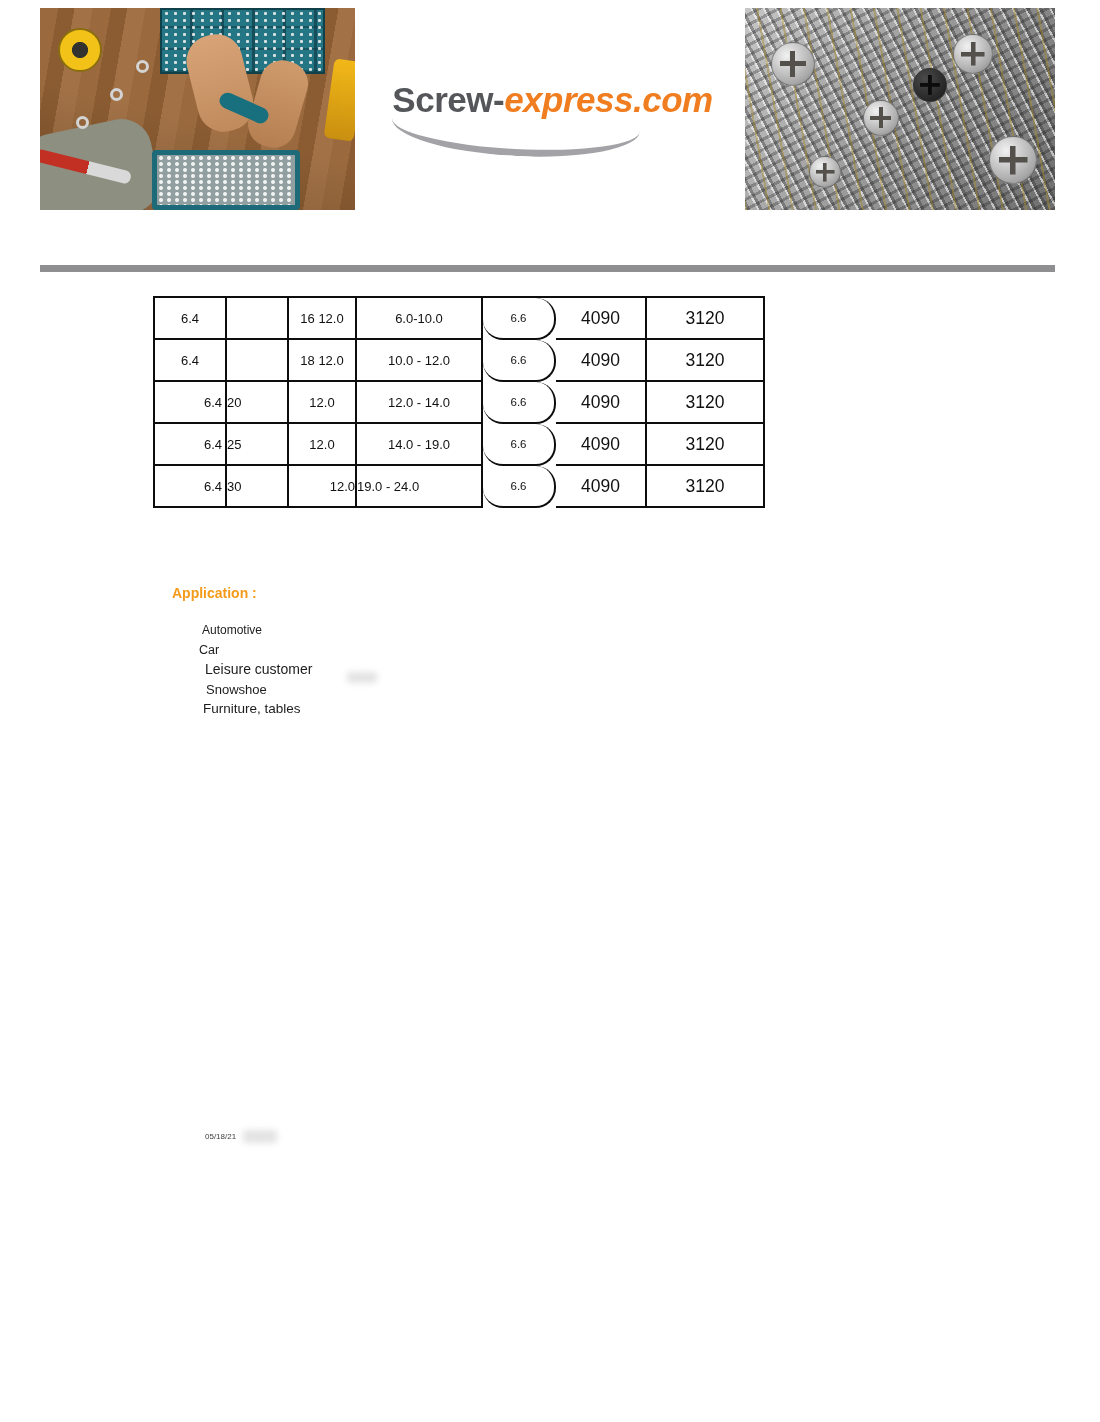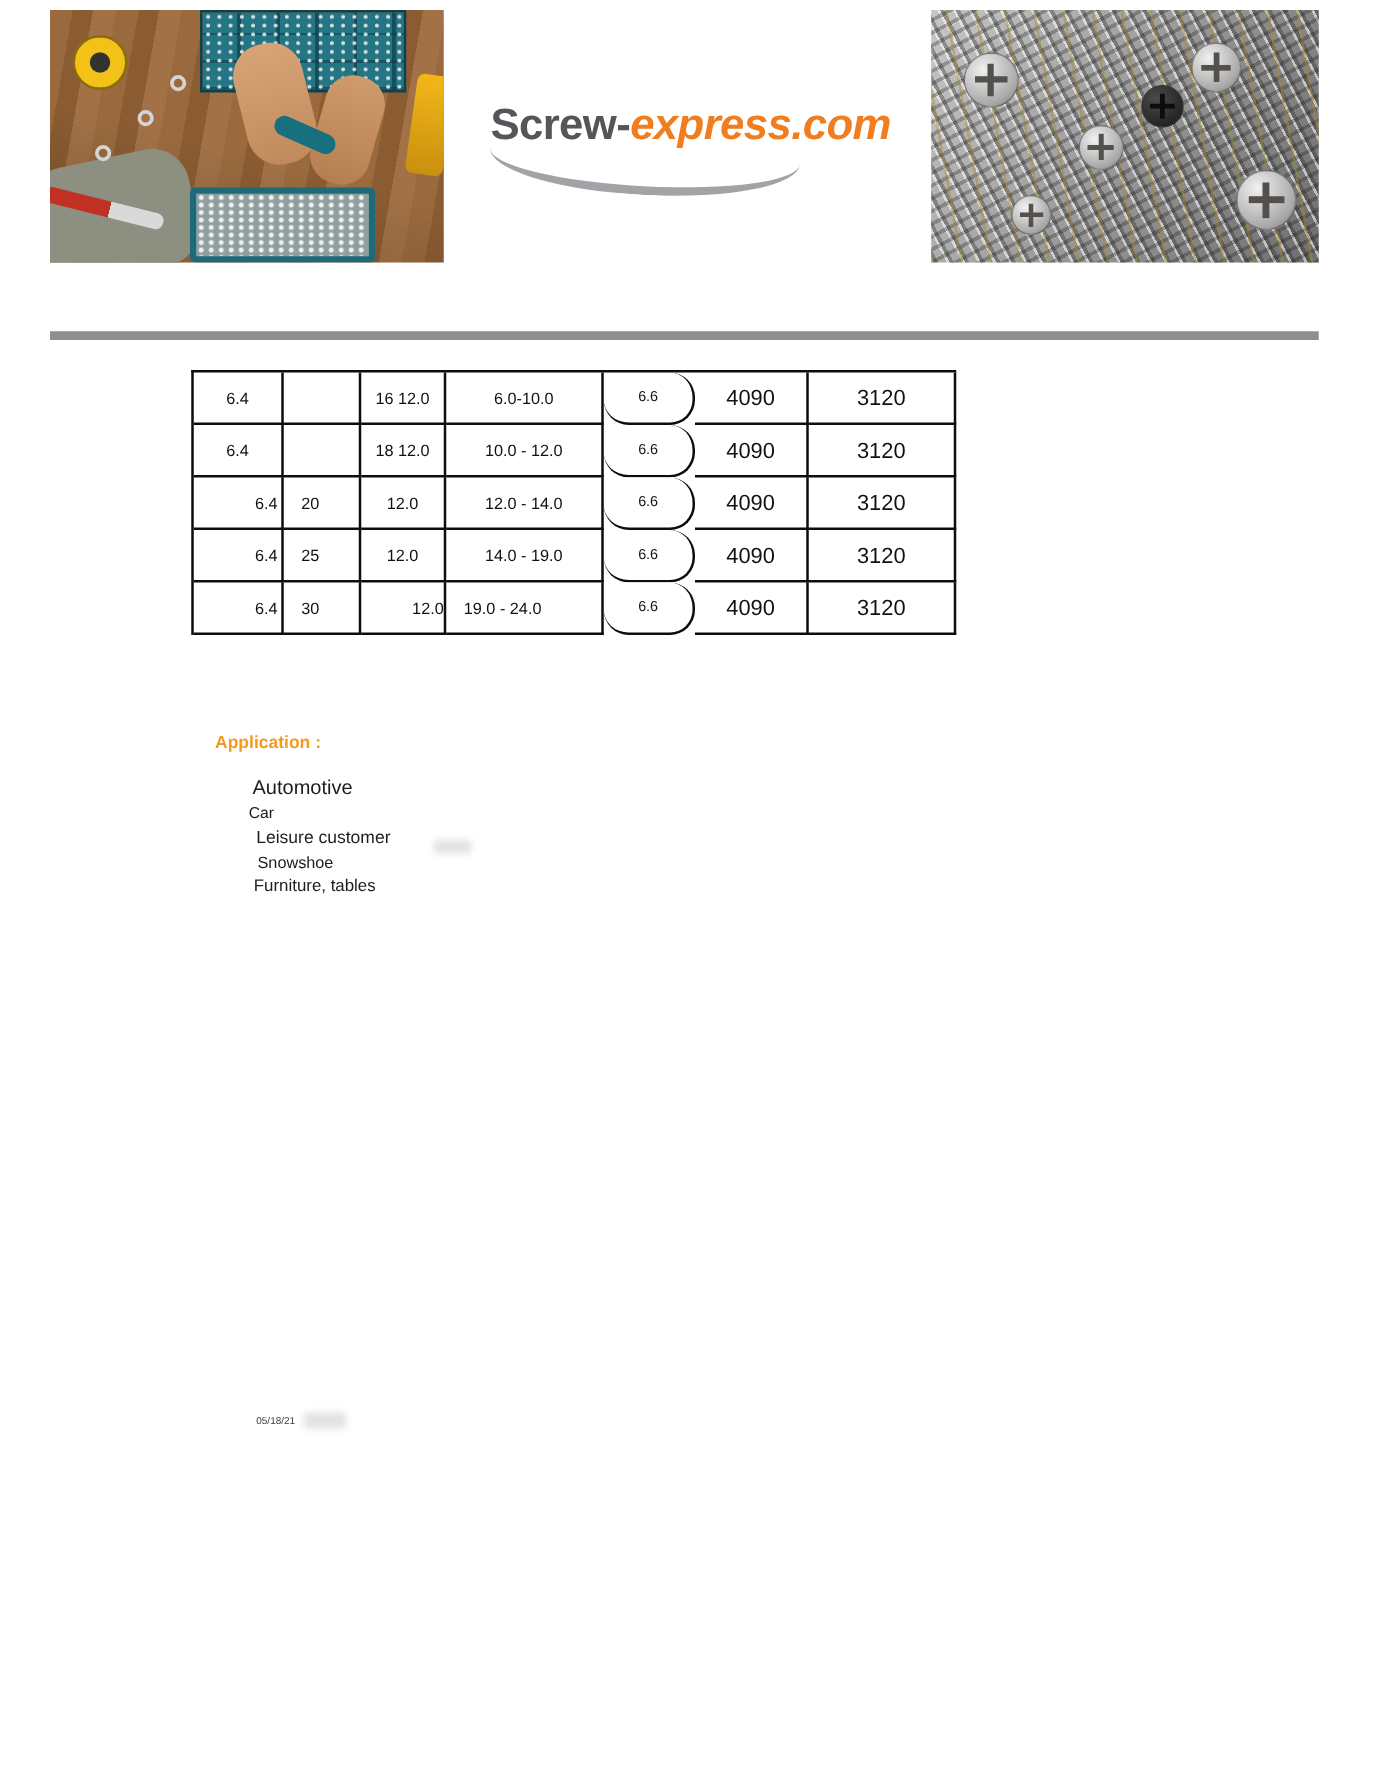--- a/index.html
+++ b/index.html
@@ -115,30 +115,30 @@
     grid-auto-rows: 42px;
     border-top: 2px solid #0d0d0d; border-left: 2px solid #0d0d0d;
     background: #ffffff;
   }
   .tcell { display: flex; align-items: center; justify-content: center;
            border-right: 2px solid #0d0d0d; border-bottom: 2px solid #0d0d0d;
            font-size: 13px; color: #111111; white-space: nowrap; }
   .tcell.sm { font-size: 11.5px; border-radius: 20px; }
   .tcell.lg { font-size: 17.5px; }
   .tcell.ar { justify-content: flex-end; padding-right: 3px; }
-  .tcell.al { justify-content: flex-start; padding-left: 14px; }
+  .tcell.al { justify-content: flex-start; padding-left: 0; }
   .tcell.flush { padding-right: 0; }
 
   
   .application { position: absolute; left: 172px; top: 585px; }
   .application-heading { color: #f59b1c; font-size: 14px; font-weight: bold; }
   .application-list { list-style: none; margin-top: 20px; padding-left: 30px;
                       color: #1c1c1c; }
   .application-list li { line-height: 19.5px; }
-  .application-list li:nth-child(1) { font-size: 16px; }
+  .application-list li:nth-child(1) { font-size: 12px; }
   .application-list li:nth-child(2) { font-size: 12.5px; margin-left: -3px; }
   .application-list li:nth-child(3) { font-size: 14px; margin-left: 3px; }
   .application-list li:nth-child(4) { font-size: 13px; margin-left: 4px; }
   .application-list li:nth-child(5) { font-size: 13.5px; margin-left: 1px; }
 
   .smudge { position: absolute; background: #9a9a9a; opacity: .28; filter: blur(3px); border-radius: 3px; }
   .smudge-1 { left: 347px; top: 672px; width: 30px; height: 11px; }
   .smudge-2 { left: 243px; top: 1130px; width: 34px; height: 13px; }
 
   .date-note { position: absolute; left: 205px; top: 1132px; font-size: 8px; color: #3c3c3c; }

